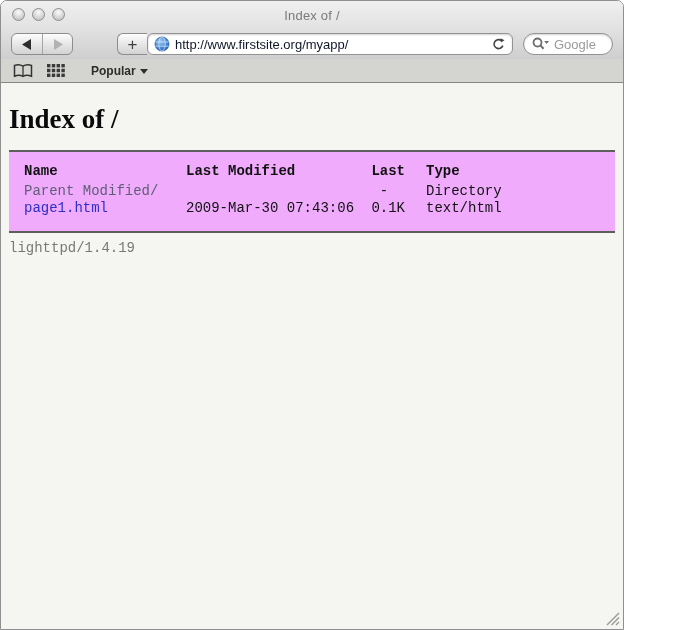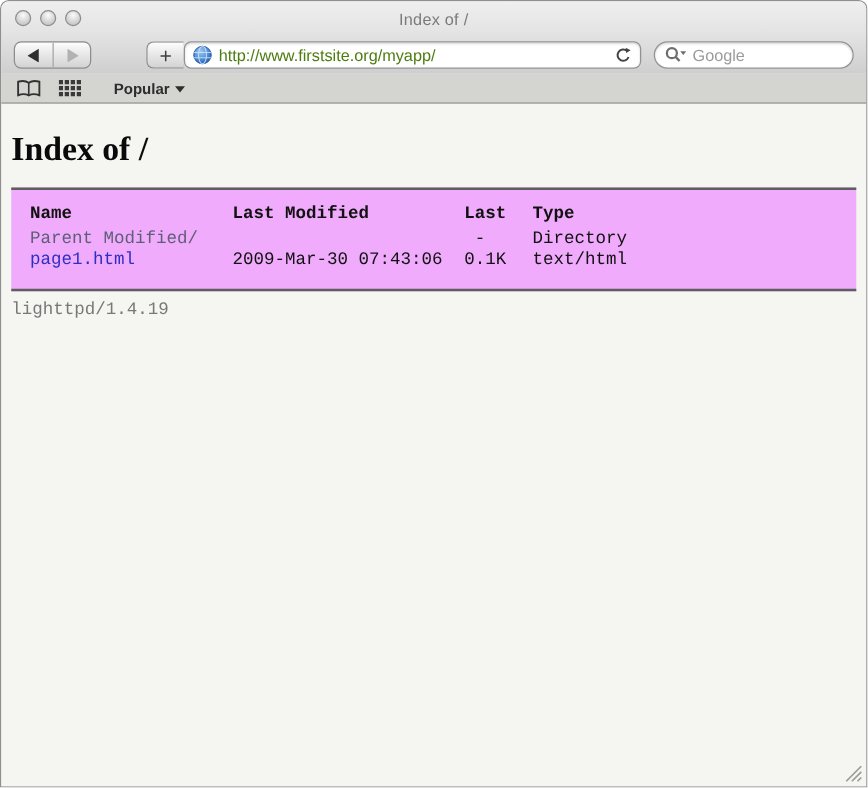--- a/index.html
+++ b/index.html
@@ -1,21 +1,21 @@
 <!DOCTYPE html>
 <html><head>
 <meta charset="utf-8">
 <style>
   * { margin: 0; padding: 0; box-sizing: border-box; }
   html, body { background: #ffffff; }
   body { font-family: "Liberation Sans", sans-serif; }
 
   .window {
     position: relative;
-    width: 694px; height: 630px;
+    width: 624px; height: 630px;
     border: 1px solid #8f8f8f;
     border-radius: 7px 7px 0 0;
     overflow: hidden;
     background: #f5f5f2;
   }
 
   
   .chrome {
     background: linear-gradient(to bottom, #efefef 0px, #e3e3e3 26px, #dadada 40px, #cfcfcf 57px);
   }
@@ -64,21 +64,21 @@
 
   .url-field {
     width: 366px; height: 22px;
     background: #ffffff;
     border: 1px solid #939393; border-radius: 6px;
     box-shadow: inset 0 1px 2px rgba(0,0,0,.18);
     display: flex; align-items: center;
     padding: 0 6px;
   }
   .url-text {
-    flex: 1; font-size: 13px; color: #4d7c0f; margin-left: 5px;
+    flex: 1; font-size: 13px; color: #0f172a; margin-left: 5px;
     white-space: nowrap; overflow: hidden;
   }
 
   .search-field {
     margin-left: 10px;
     flex: 1; height: 22px;
     background: #ffffff;
     border: 1px solid #939393; border-radius: 11px;
     box-shadow: inset 0 1px 2px rgba(0,0,0,.18);
     display: flex; align-items: center;

